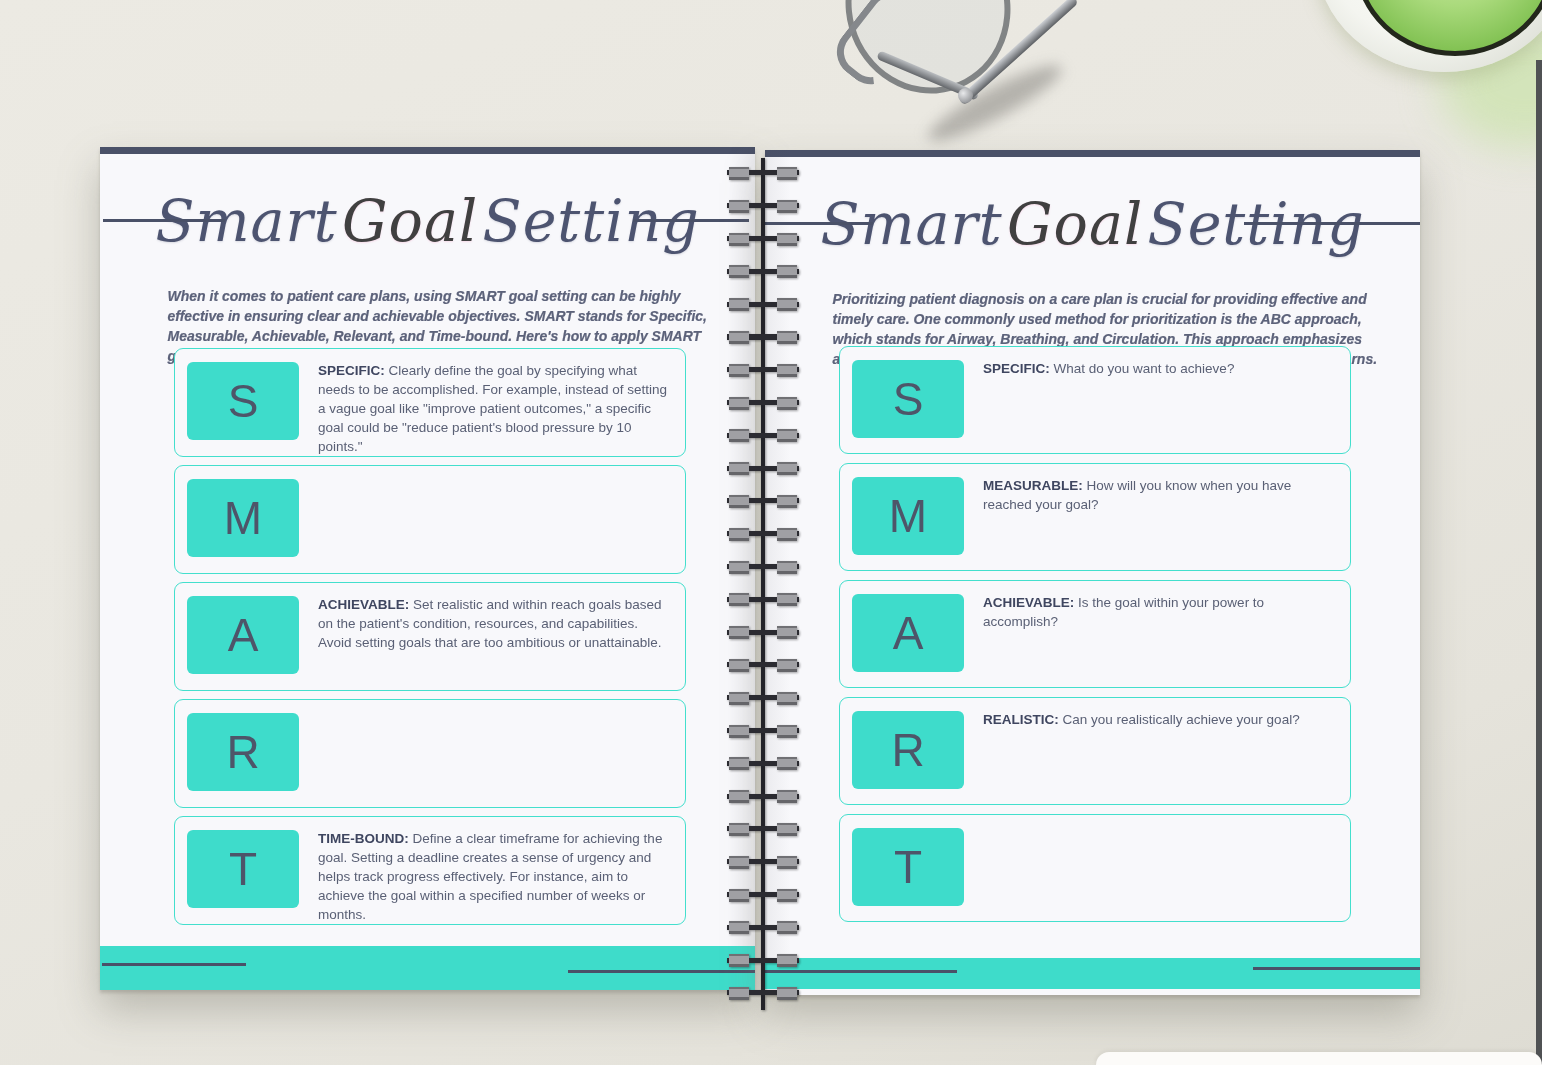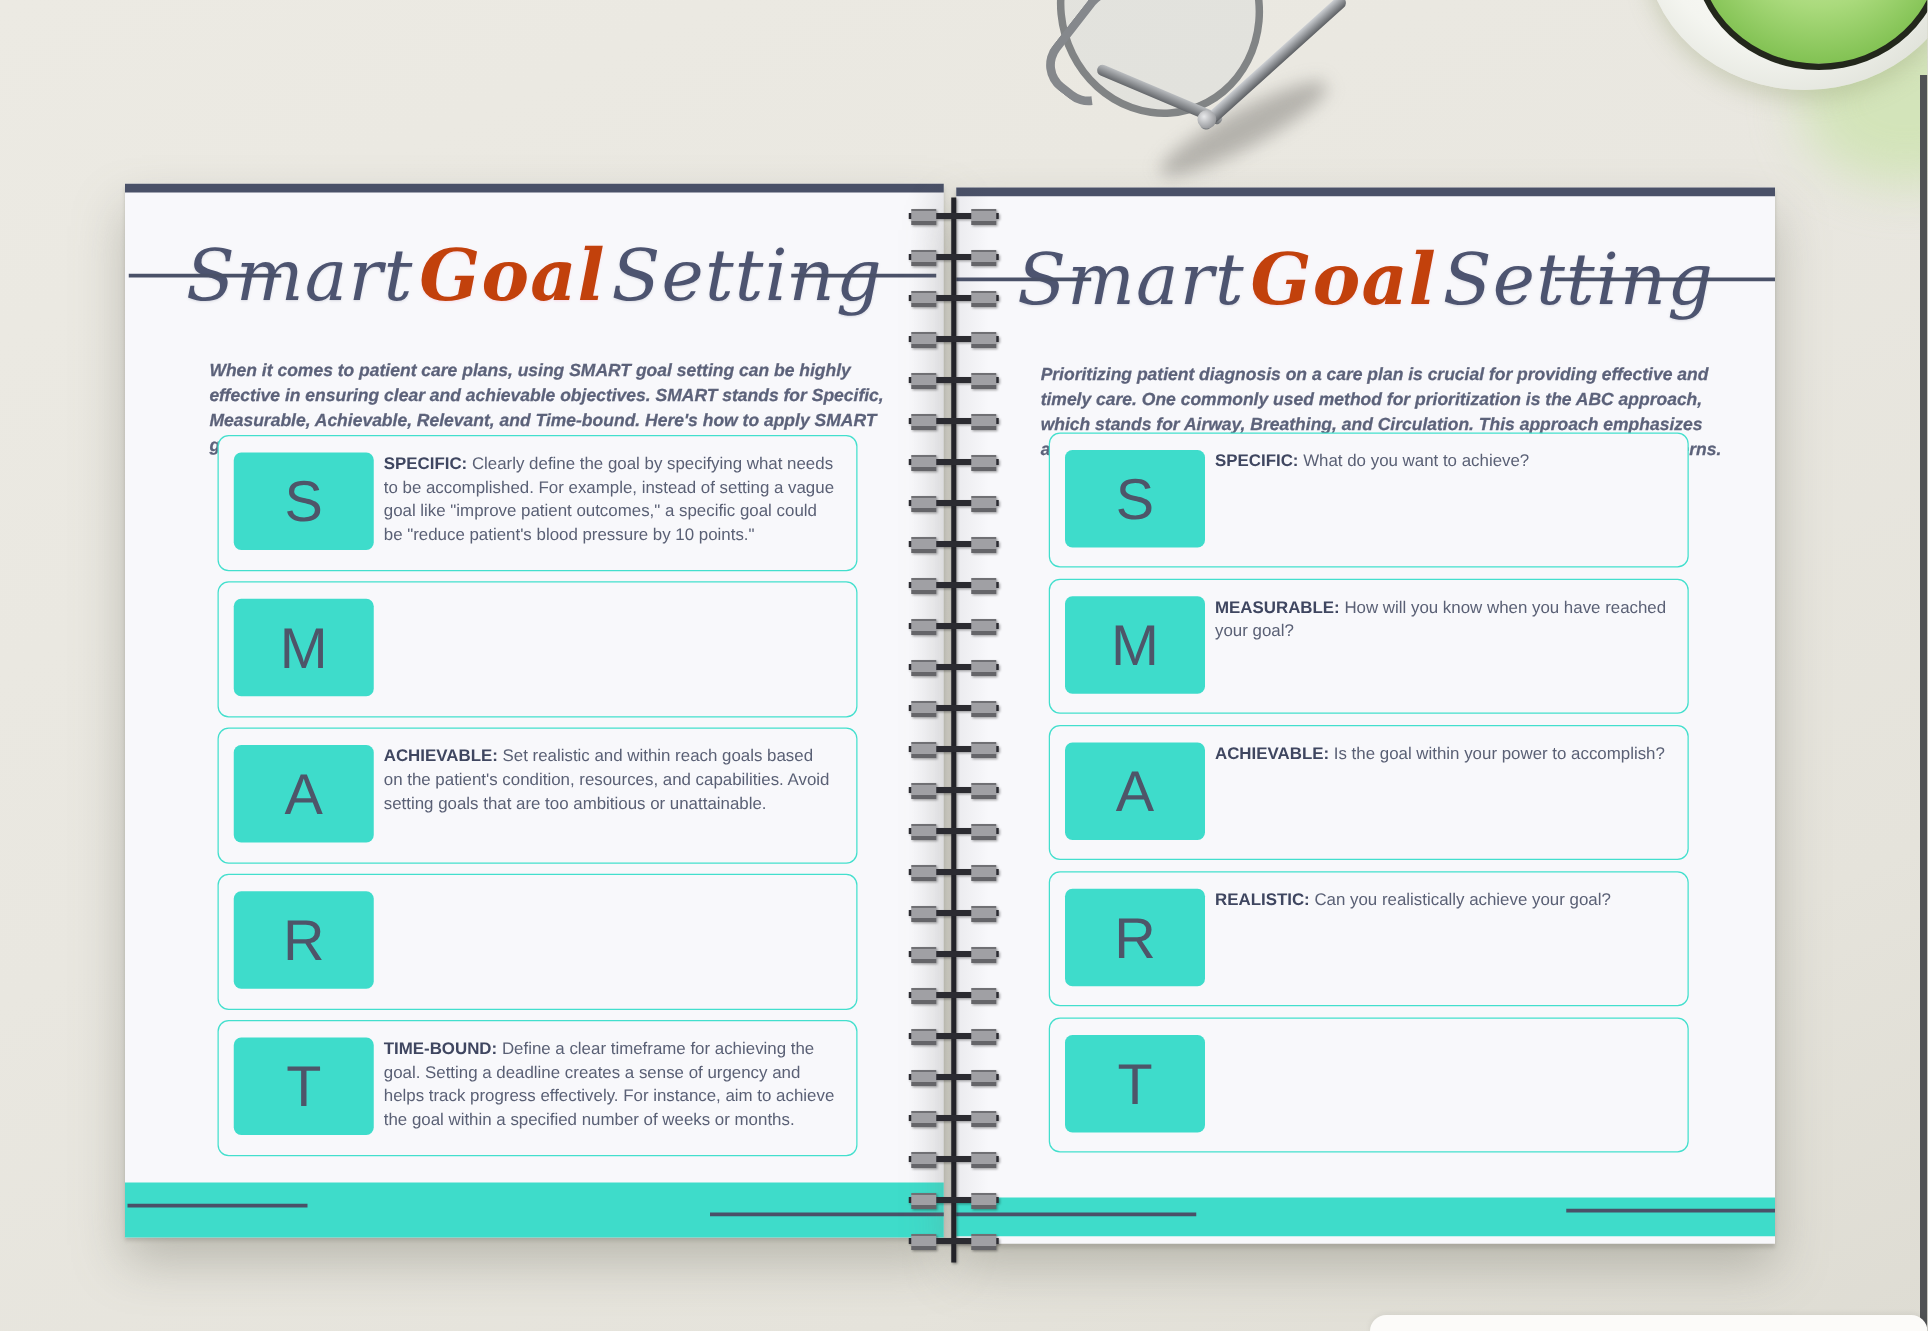--- a/index.html
+++ b/index.html
@@ -40,41 +40,41 @@
   .topbar{position:absolute;top:0;left:0;right:0;height:7px;background:#4a5168;}
   .spine-shade-l{position:absolute;top:0;right:0;bottom:0;width:26px;
     background:linear-gradient(to right,rgba(0,0,0,0),rgba(60,60,70,.07));}
   .spine-shade-r{position:absolute;top:0;left:0;bottom:0;width:26px;
     background:linear-gradient(to left,rgba(0,0,0,0),rgba(60,60,70,.07));}
   
   .title-row{position:absolute;top:20px;left:0;right:0;height:108px;line-height:108px;
     text-align:center;white-space:nowrap;}
   .script{font-family:"DejaVu Serif",serif;font-style:italic;font-size:57px;letter-spacing:1px;
     color:#4d5470;text-shadow:0 1px 2px rgba(77,84,112,.18);}
-  .t-pink{color:#c2410c;text-shadow:0 1px 2px rgba(239,103,163,.2);font-weight:bold;}
+  .t-pink{color:#404040;text-shadow:0 1px 2px rgba(239,103,163,.2);}
   .line{position:absolute;top:52px;height:3px;background:#4a5168;}
   .page-left  .line-l{left:3px;width:122px;}
   .page-left  .line-r{right:6px;width:116px;}
   .page-right .line-l{left:0;width:108px;}
   .page-right .line-r{right:0;width:176px;}
   
   .intro{position:absolute;top:124px;left:50%;transform:translateX(-50%);width:552px;margin:16px;
     font-size:14px;font-style:italic;color:#5c627a;text-align:left;line-height:1.42;font-weight:bold;
     -webkit-text-stroke:.2px #5c627a;}
   
   .boxes{position:absolute;left:74px;width:512px;display:flex;flex-direction:column;}
   .page-left  .boxes{top:201px;gap:8px;}
   .page-right .boxes{top:196px;gap:9px;}
   .smart-box{border:1.5px solid #43dfcd;border-radius:9px;background:#f8f8fb;display:flex;}
   .page-left  .smart-box{height:107px;}
   .page-right .smart-box{height:106px;}
   .tile{flex:0 0 112px;height:78px;margin:13px 0 0 12px;border-radius:6px;background:#3edccb;
     display:flex;align-items:center;justify-content:center;}
   .tile span{font-size:46px;color:#4e5569;}
-  .desc{margin:13px 16px 0 8px;font-size:13.5px;line-height:1.4;color:#5a6075;}
+  .desc{margin:13px 16px 0 19px;font-size:13.5px;line-height:1.4;color:#5a6075;}
   .desc .lbl{color:#3f4660;font-weight:bold;}
   
   .band{position:absolute;left:0;right:0;background:#3edcca;}
   .page-left  .band{bottom:0;height:44px;}
   .page-right .band{bottom:6px;height:31px;}
   .band-line{position:absolute;height:3px;background:#4a5168;}
   .page-left  .band .l1{left:2px;top:17px;width:144px;}
   .page-left  .band .l2{left:468px;top:24px;width:187px;}
   .page-right .band .l1{left:0;top:12px;width:192px;}
   .page-right .band .l2{left:488px;top:9px;width:167px;}

